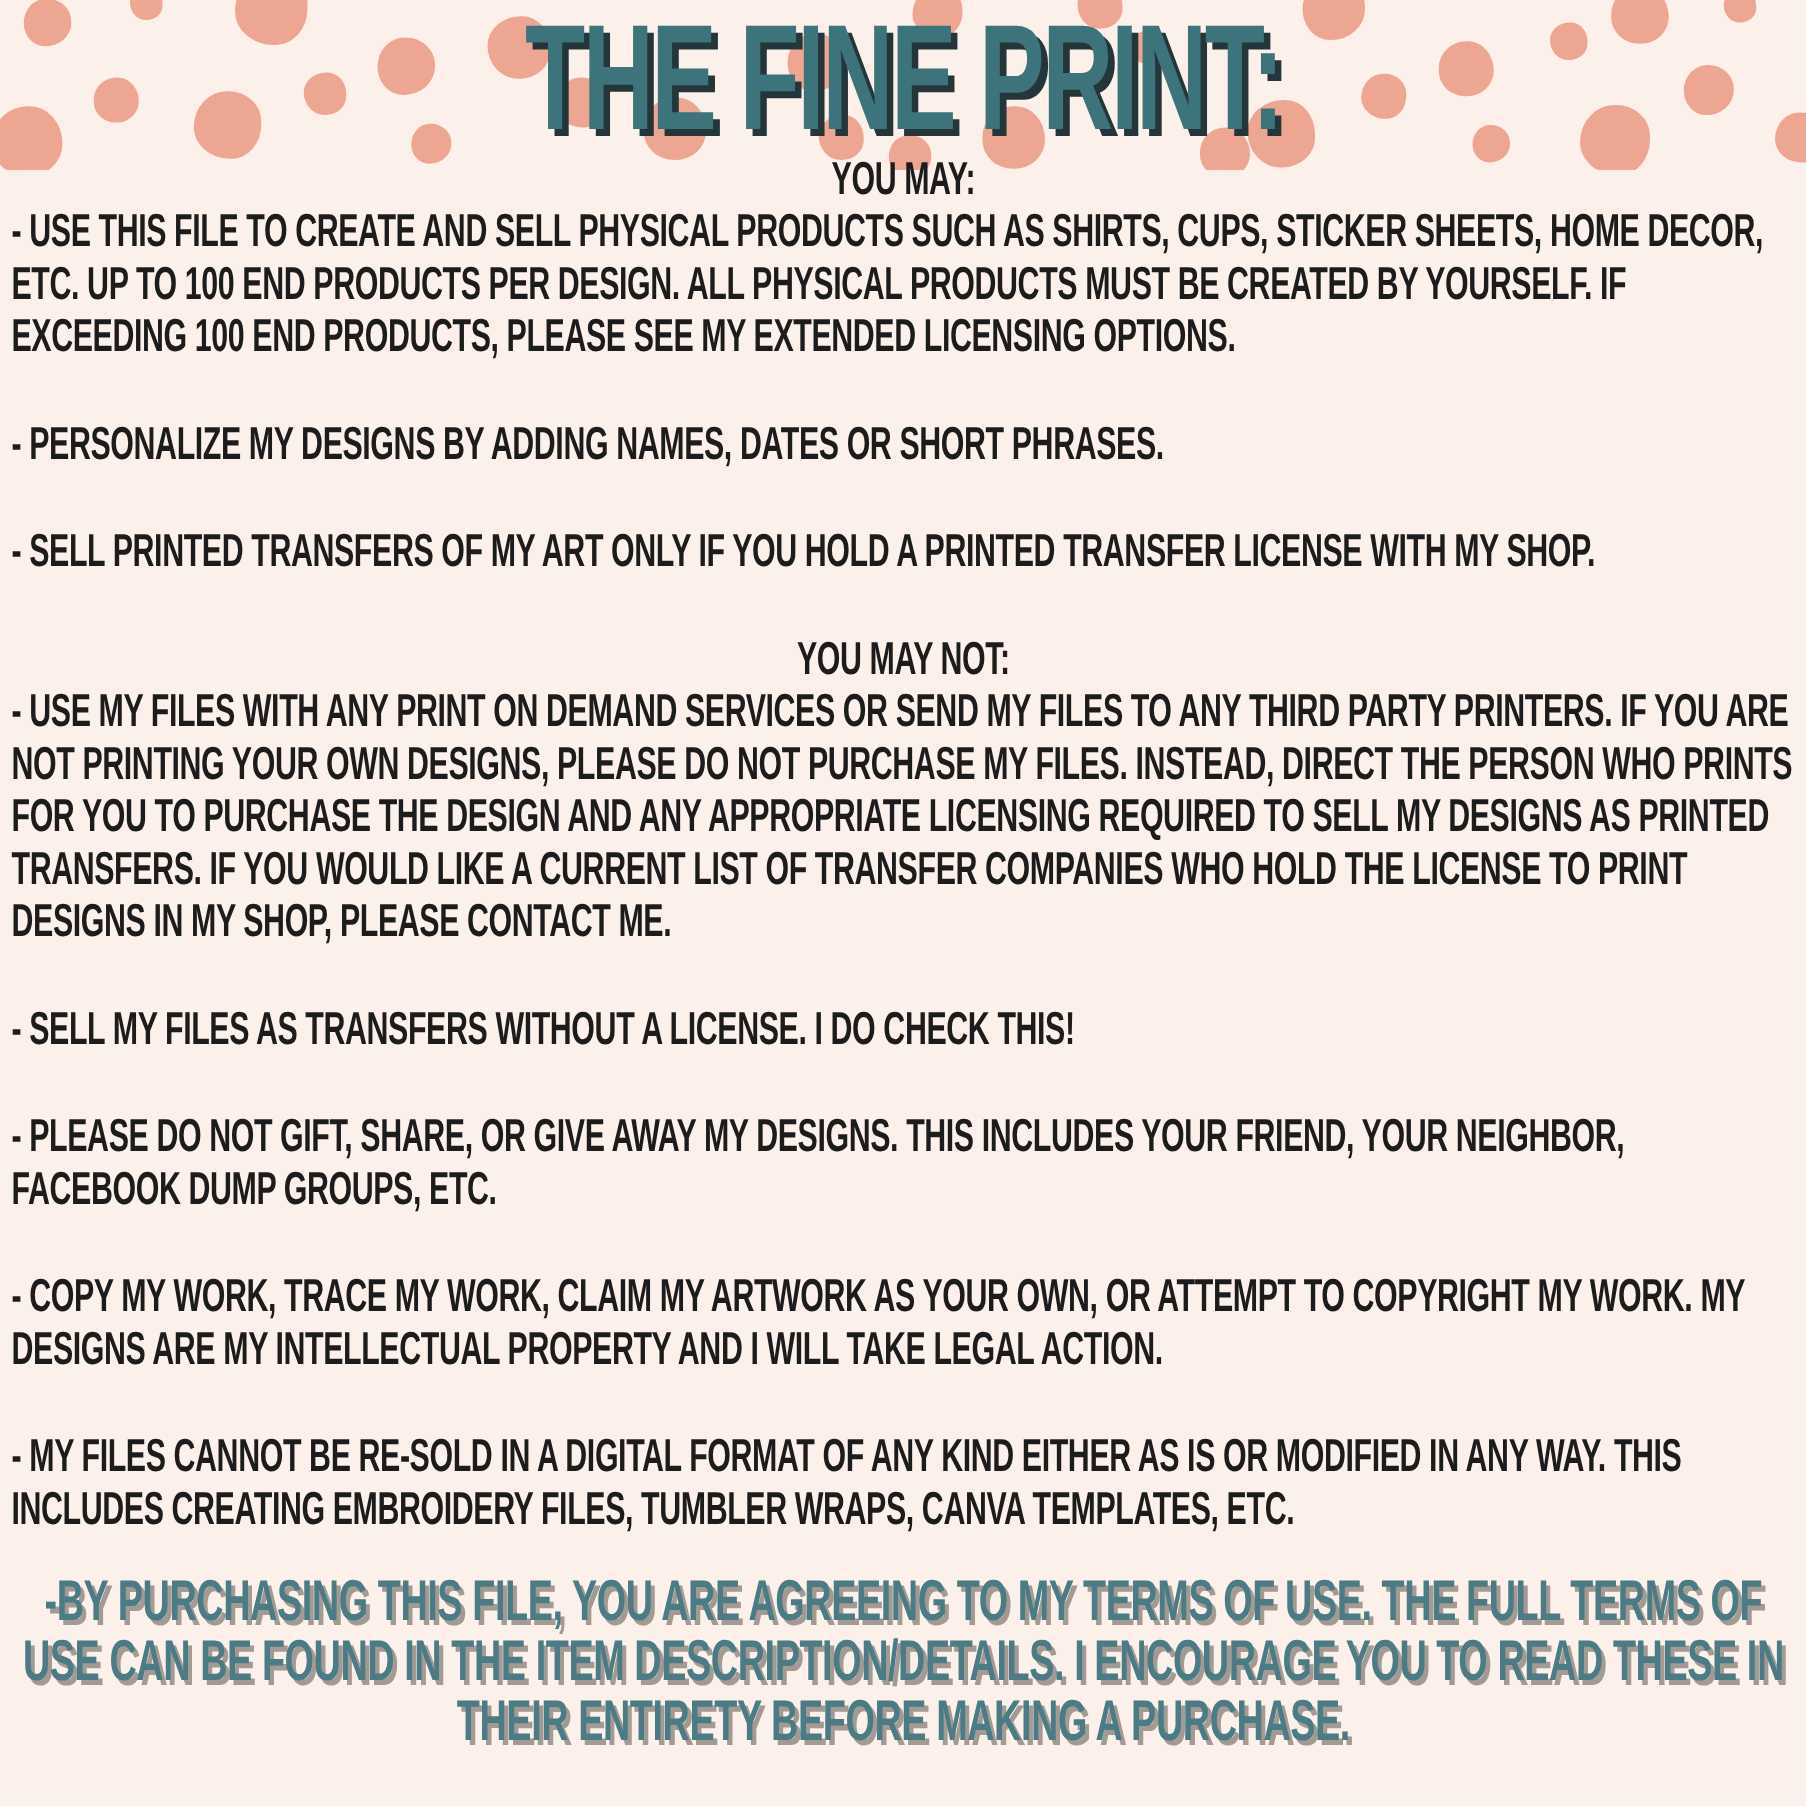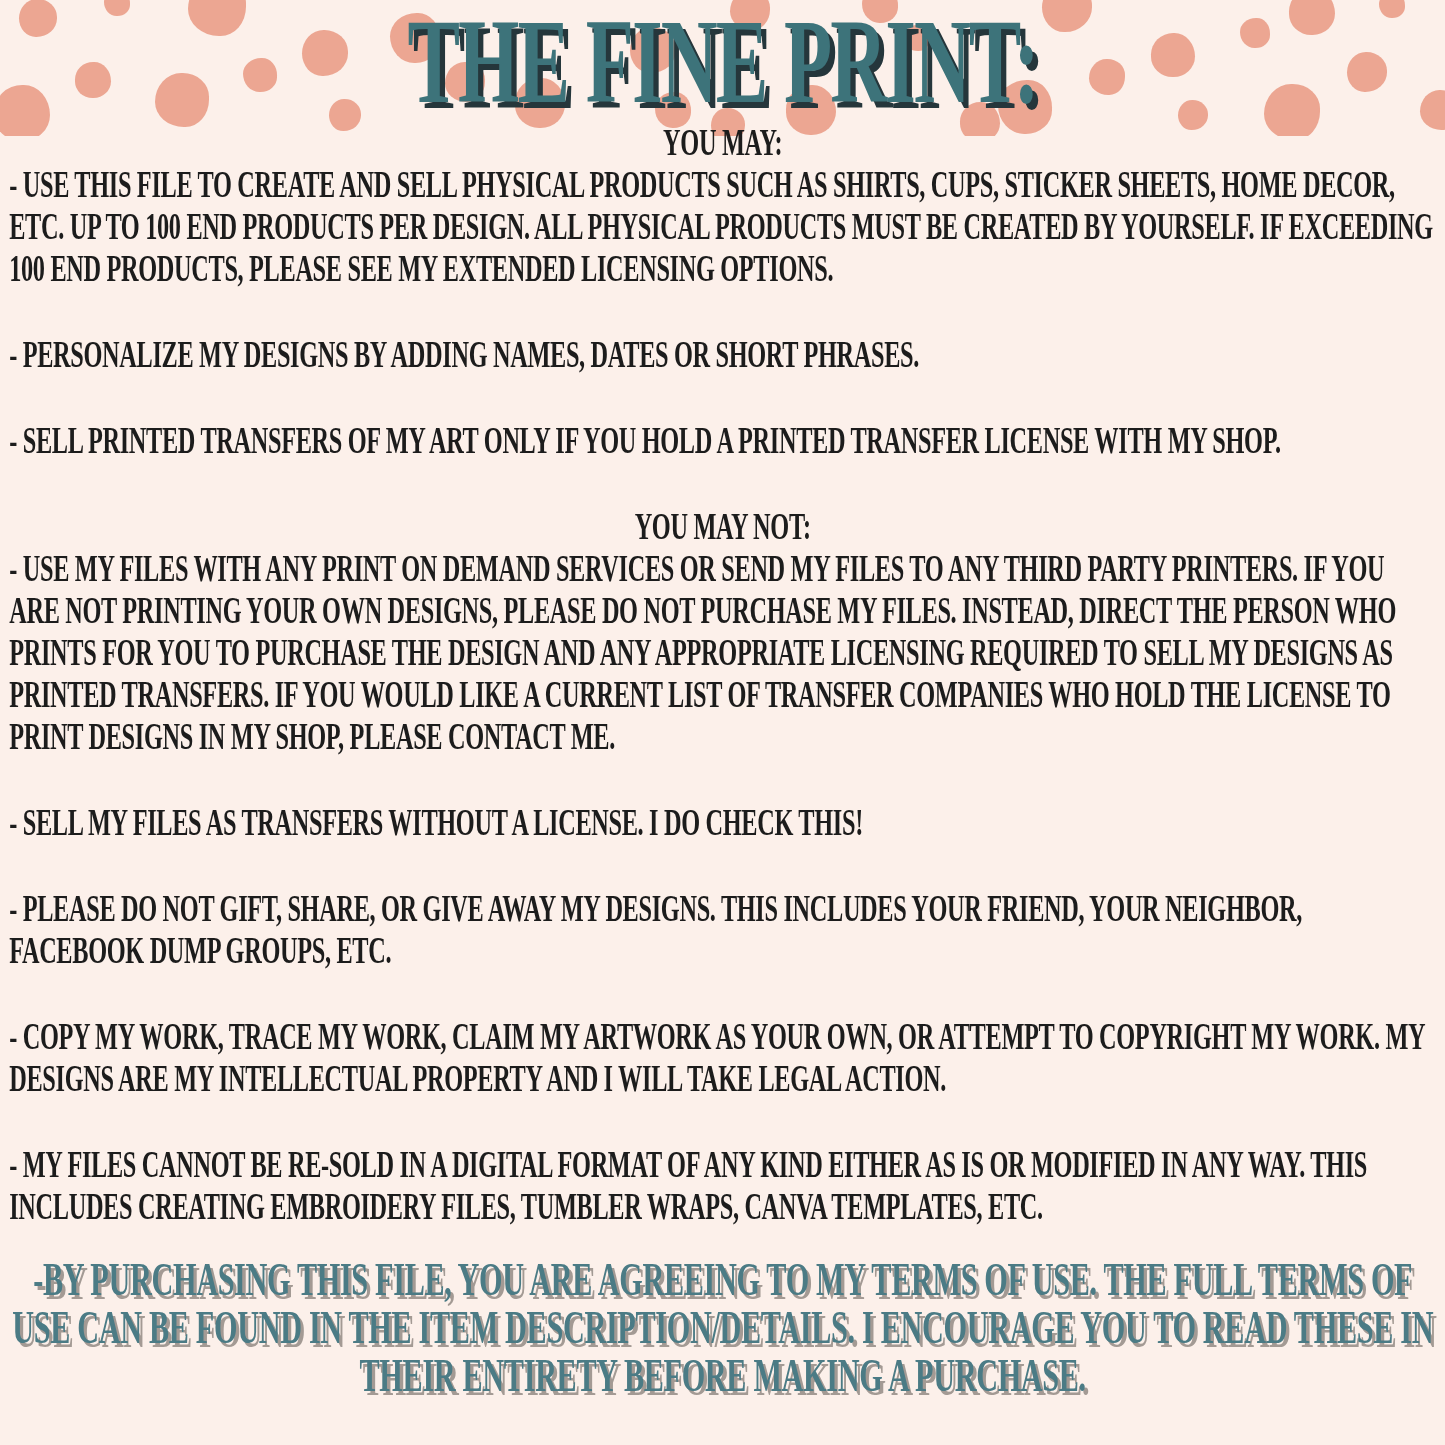--- a/index.html
+++ b/index.html
@@ -12,21 +12,21 @@
     --footerShadow: #a39a94;
   }
   * { box-sizing: border-box; }
   html, body { margin: 0; padding: 0; }
   .page {
     position: relative;
     width: 1445px;
     height: 1445px;
     background: var(--bg);
     overflow: hidden;
-    font-family: Liberation Serif, serif;
+    font-family: Liberation Sans, sans-serif;
   }
   .dots-band {
     position: absolute;
     top: 0; left: 0;
     width: 1445px;
     height: 136px;
     overflow: hidden;
     z-index: 0;
   }
   .dot {

